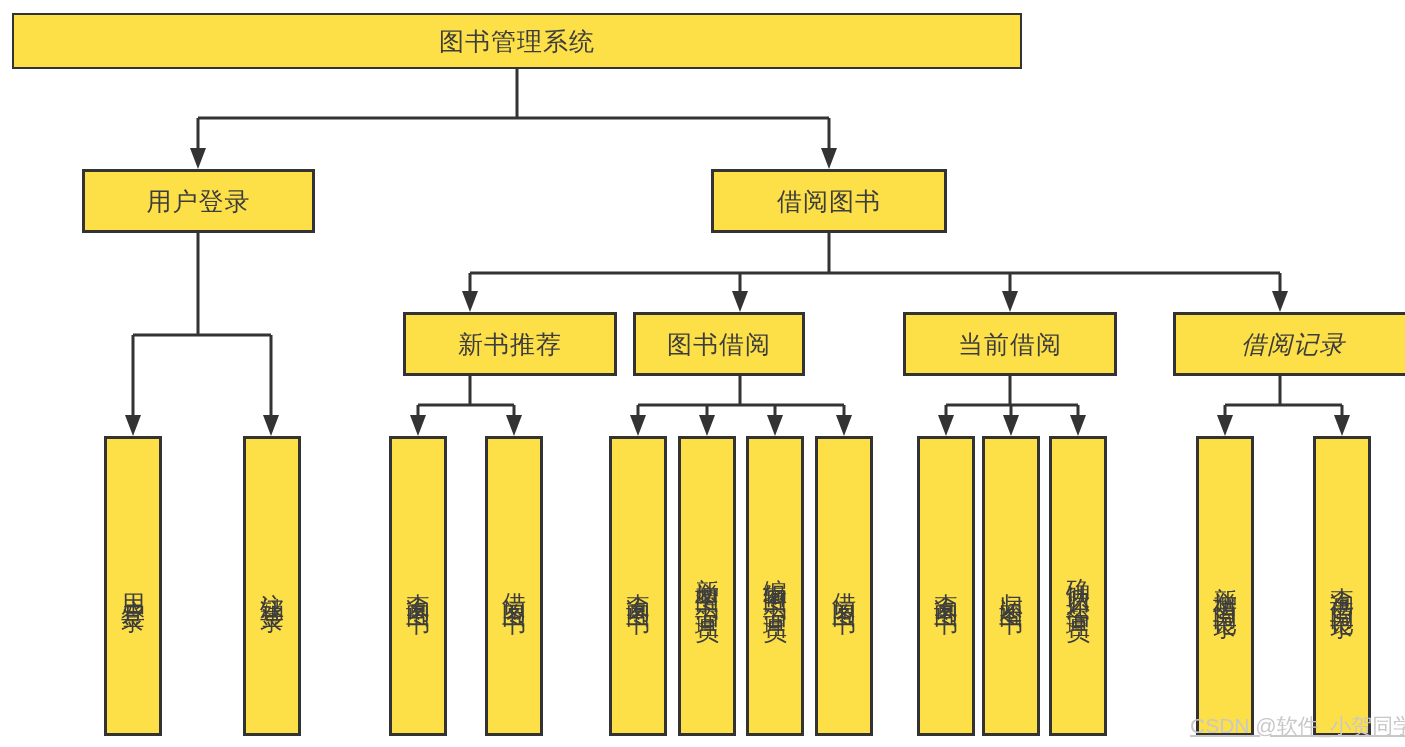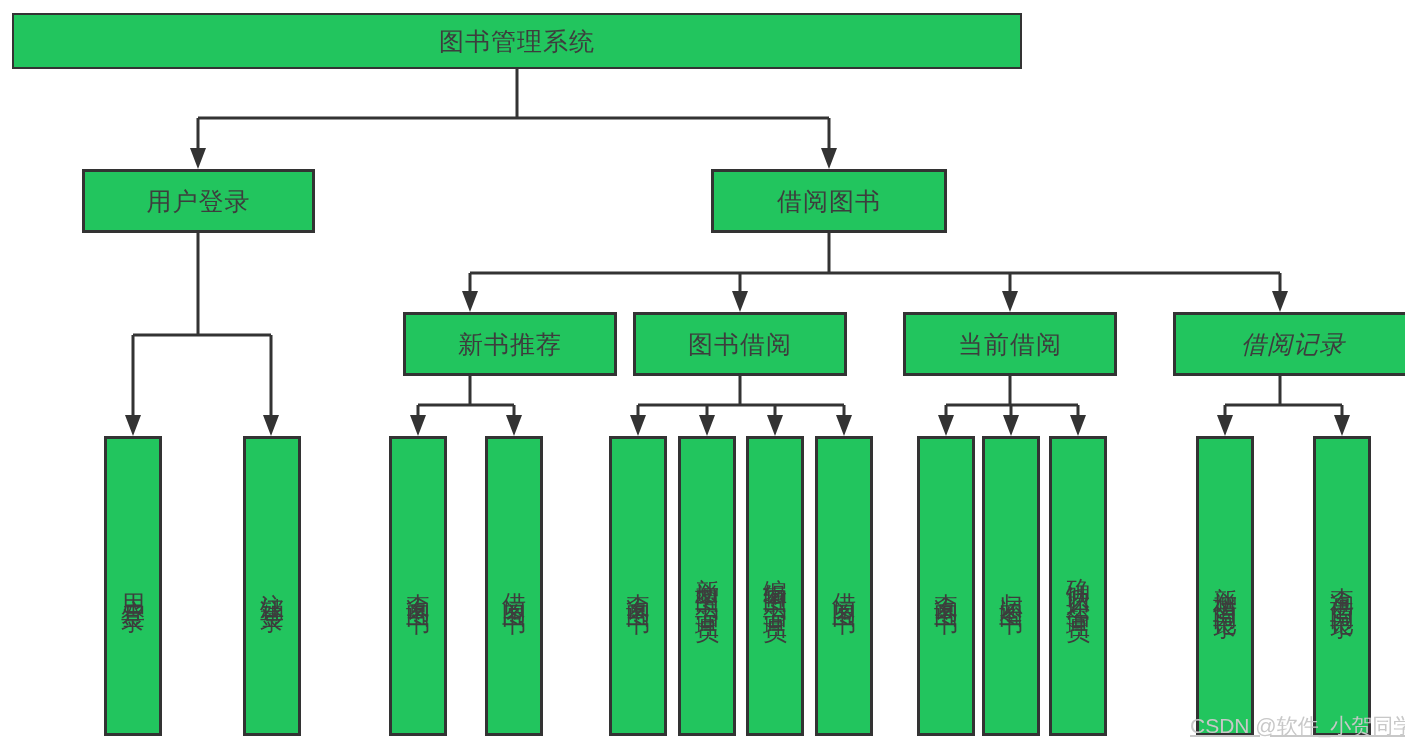--- a/index.html
+++ b/index.html
@@ -5,21 +5,21 @@
   html,body { margin:0; padding:0; background:#ffffff; }
   .canvas {
     position:relative; width:1405px; height:747px; background:#ffffff;
     font-family:"Liberation Sans","DejaVu Sans",sans-serif; color:#3d3d3d;
     overflow:hidden;
   }
   svg.connectors { position:absolute; left:0; top:0; width:1405px; height:747px; }
   .wire path { stroke:#333333; stroke-width:3; fill:none; }
   .wire path.head { fill:#333333; stroke:none; }
   .node {
-    position:absolute; box-sizing:border-box; background:#22c55e;
+    position:absolute; box-sizing:border-box; background:#fde047;
     border:3px solid #333333; display:flex; align-items:center; justify-content:center;
     font-size:25px; letter-spacing:1px; color:#3d3d3d;
   }
   .node.root { border-width:2px; }
   .leaf span {
     writing-mode:vertical-rl; text-orientation:mixed;
     font-size:24px; letter-spacing:6px; line-height:1;
   }
   .watermark {
     position:absolute; left:1190px; top:712px; font-size:21px;
@@ -69,21 +69,21 @@
   <div class="node" style="left:82px; top:169px; width:233px; height:64px;">
     <span>用户登录</span>
   </div>
   <div class="node" style="left:711px; top:169px; width:236px; height:64px;">
     <span>借阅图书</span>
   </div>
 
   <div class="node" style="left:363px; top:312px; width:214px; height:64px;margin-left:40px;">
     <span>新书推荐</span>
   </div>
-  <div class="node" style="left:633px; top:312px; width:214px; height:64px;">
+  <div class="node" style="left:633px; top:312px; width:172px; height:64px;">
     <span>图书借阅</span>
   </div>
   <div class="node" style="left:903px; top:312px; width:214px; height:64px;">
     <span>当前借阅</span>
   </div>
   <div class="node" style="left:1173px; top:312px; width:240px; height:64px;font-style:italic;">
     <span>借阅记录</span>
   </div>
 
   <div class="node leaf" style="left:104px; top:436px; width:58px; height:300px;">

